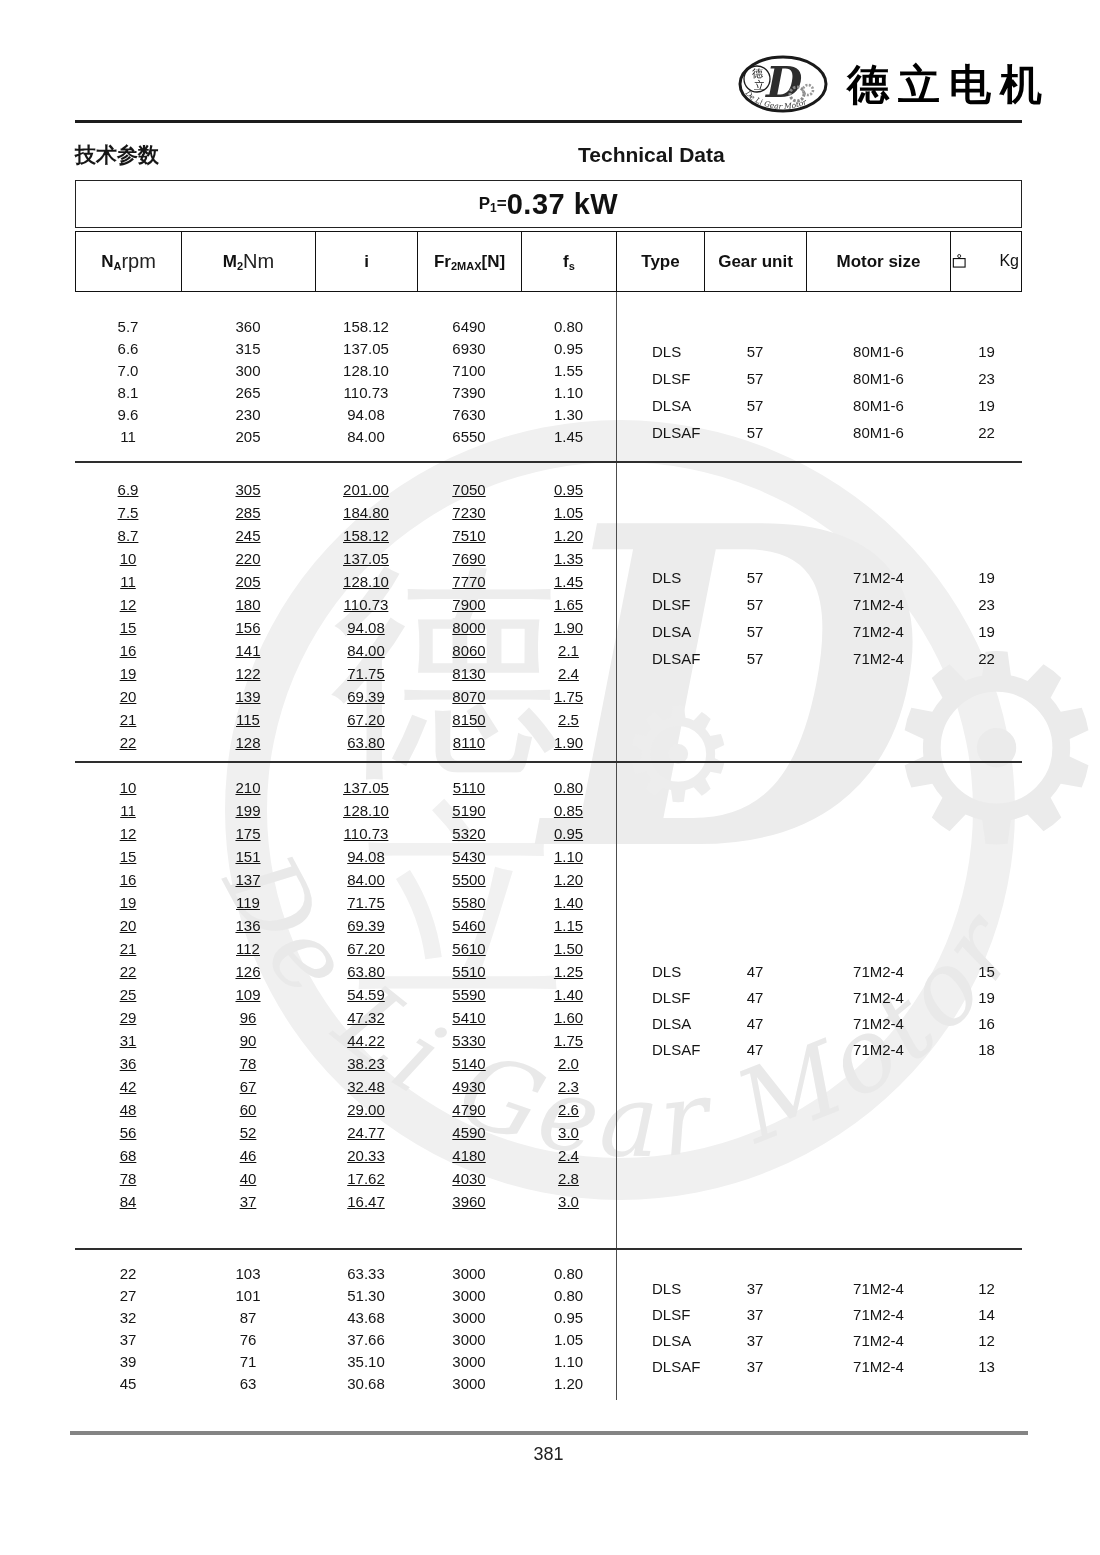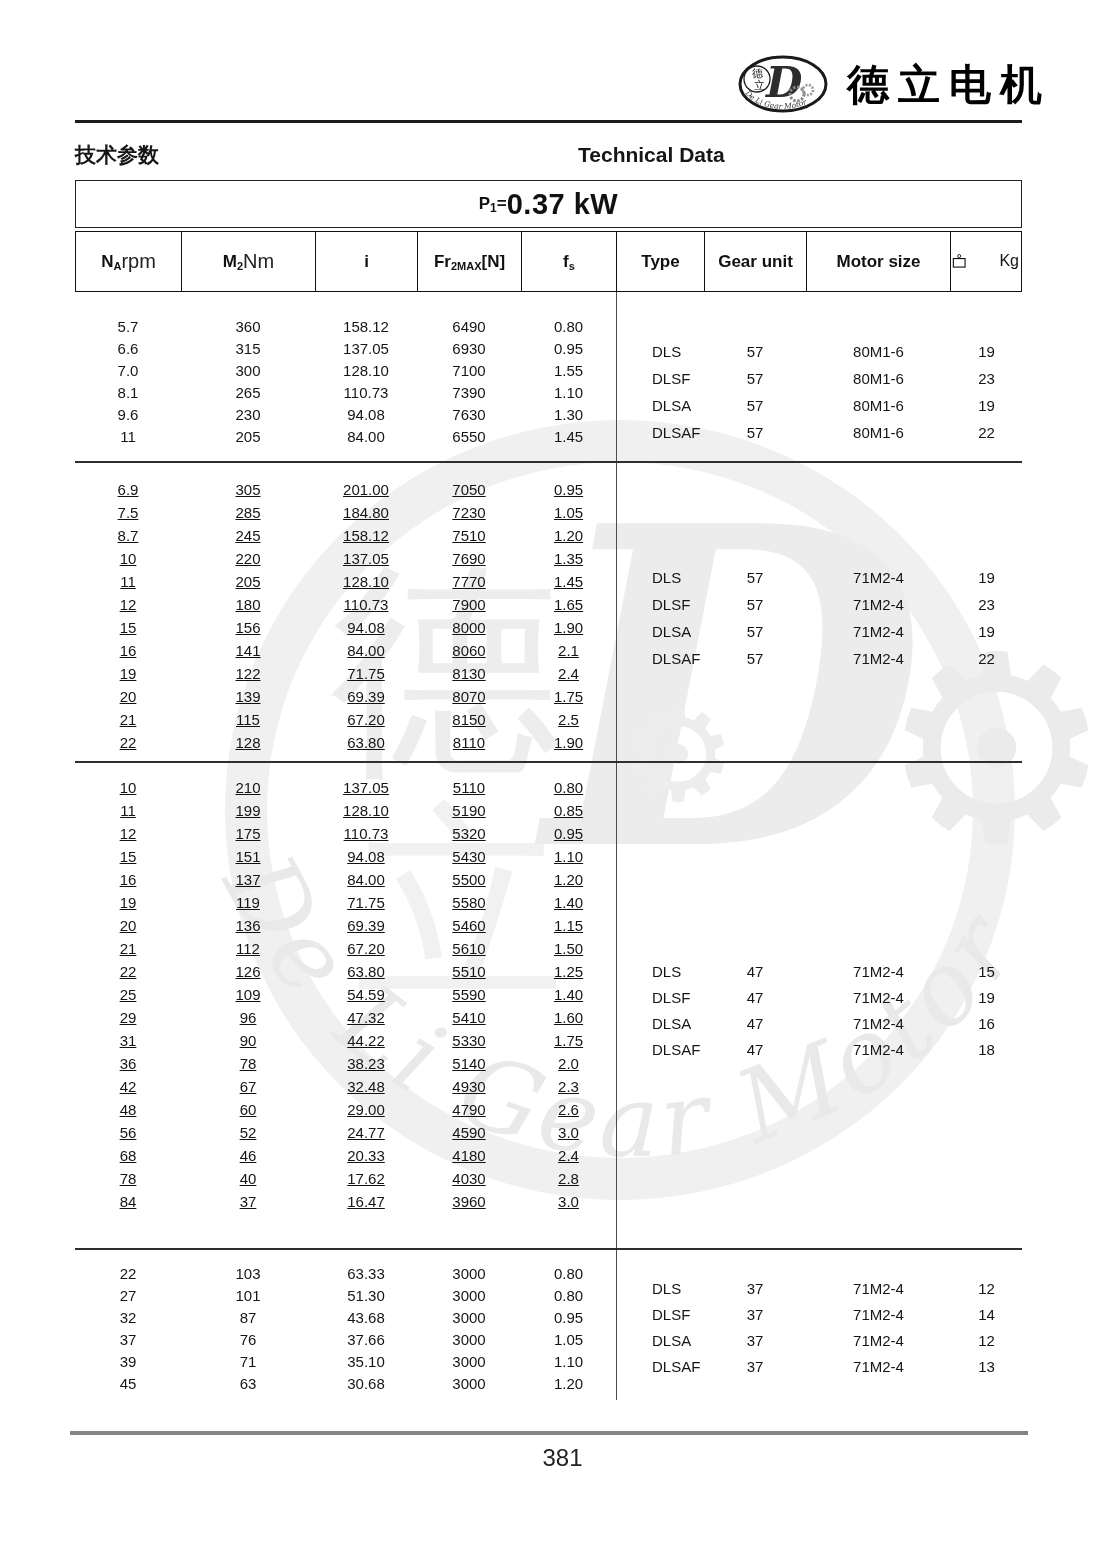--- a/index.html
+++ b/index.html
@@ -95,22 +95,22 @@
   }
   .tcell { display:flex; align-items:center; justify-content:center; font-size:15px; color:#151515; }
   .tname { justify-content:flex-start; padding-left:36px; }
   .types0 { top:46px; }  .types0 .tcell { height:27px; }
   .types1 { top:101px; } .types1 .tcell { height:27px; }
   .types2 { top:195px; } .types2 .tcell { height:26px; }
   .types3 { top:25px; }  .types3 .tcell { height:26px; }
 
   .bottom-rule { position:absolute; left:70px; top:1431px; width:958px; height:4px; background:#848484; }
   .page-num {
-    position:absolute; left:89px; top:1444px; width:947px;
-    text-align:center; font-size:24px; color:#222;
+    position:absolute; left:75px; top:1444px; width:947px;
+    text-align:center; font-size:18px; color:#222;
   }
 </style>
 </head>
 <body>
 
 <div class="watermark">
   <div class="wm-ring"></div>
   <div class="wm-char1">德</div>
   <div class="wm-char2">立</div>
   <div class="wm-d">D</div>

